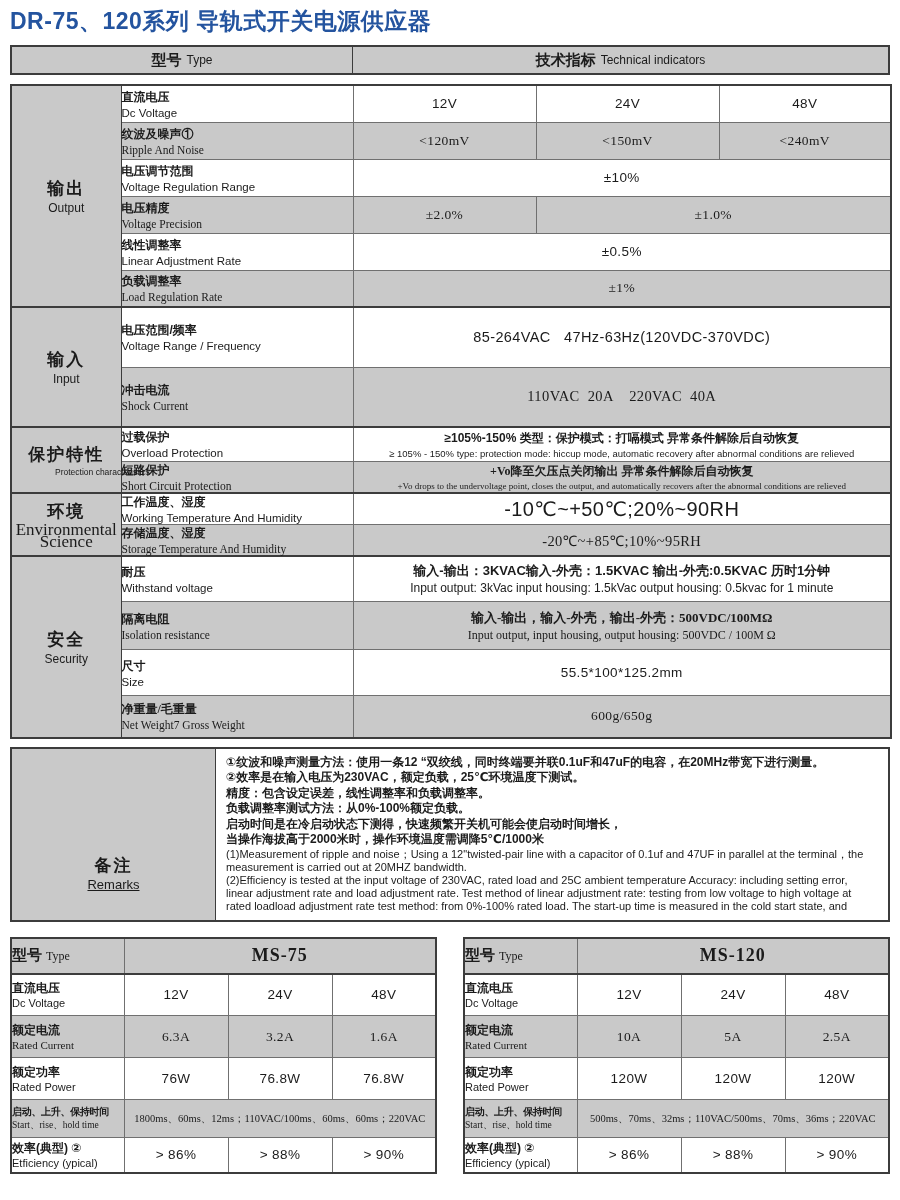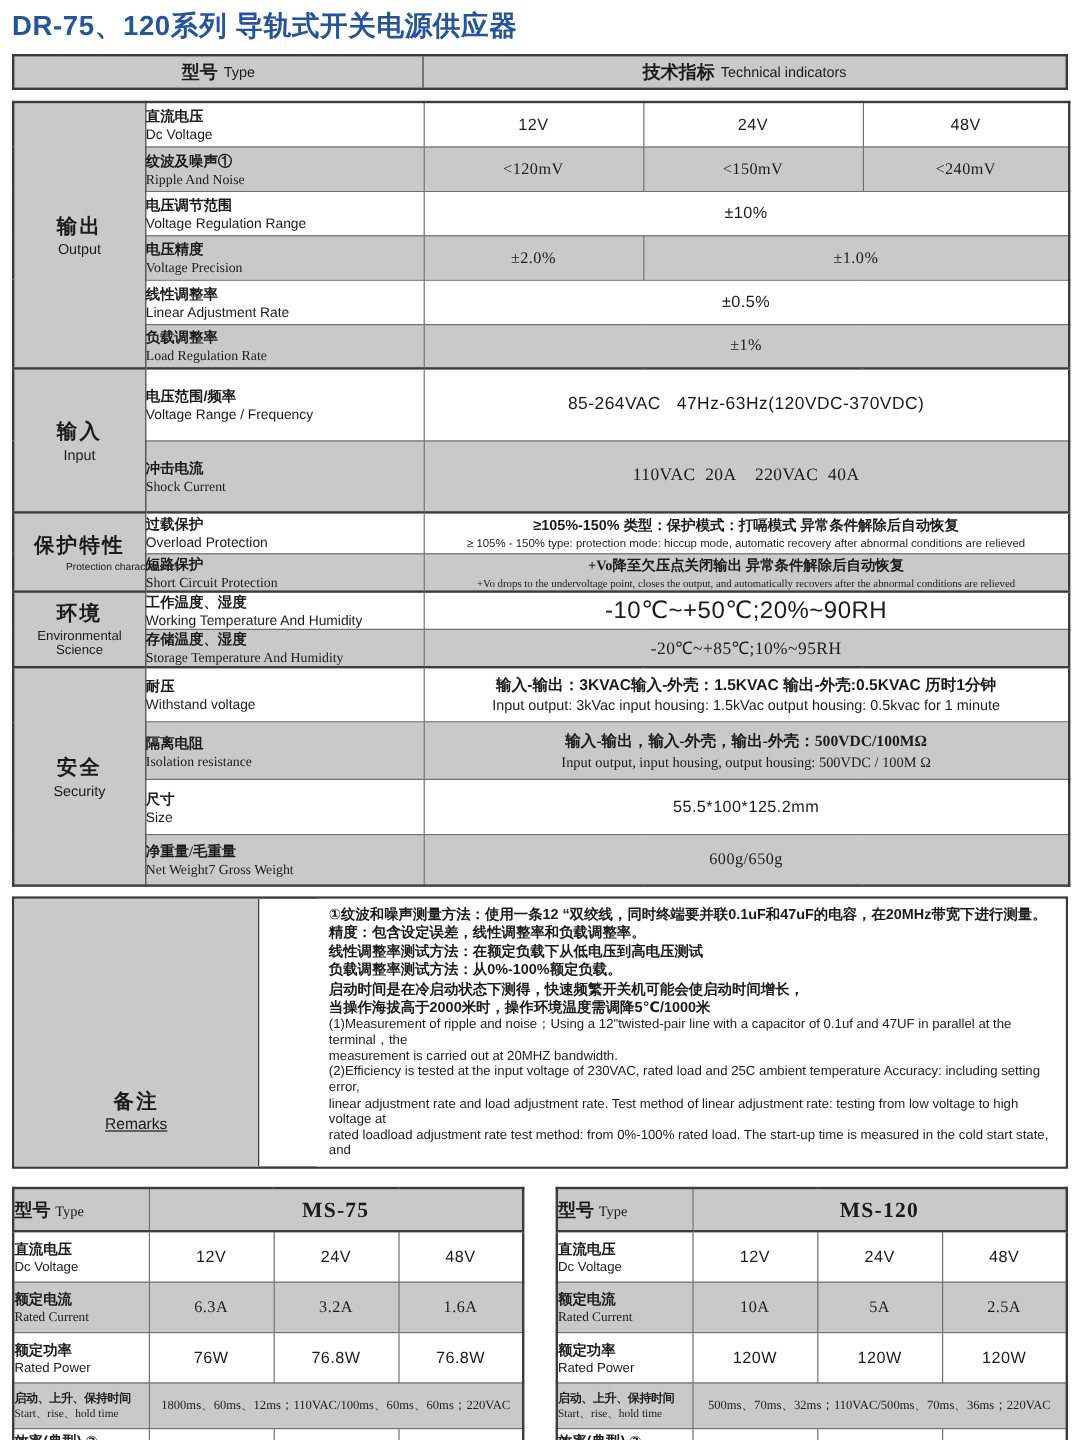--- a/index.html
+++ b/index.html
@@ -47,21 +47,21 @@
   .remarks{
     display:flex;border:2px solid #3c3c3c;margin-top:8px;width:876px;
   }
   .remarks .rlabel{
     width:203px;background:#c9c9c9;border-right:1px solid #3c3c3c;
     display:flex;flex-direction:column;align-items:center;justify-content:flex-end;
     padding-bottom:28px;
   }
   .remarks .rlabel .cn{font-size:17px;font-weight:bold;letter-spacing:2px;}
   .remarks .rlabel .en{font-size:13px;text-decoration:underline;}
-  .remarks .rbody{flex:1;background:#ffffff;padding:6px 4px 6px 10px;margin-left:48px;}
+  .remarks .rbody{flex:1;background:#ffffff;padding:6px 4px 6px 10px;}
   .remarks .lncn{font-size:12px;font-weight:bold;line-height:15.5px;white-space:pre-wrap;}
   .remarks .lnen{font-size:11px;line-height:13.2px;white-space:pre-wrap;}
 
   
   .models{display:flex;justify-content:space-between;margin-top:15px;width:880px;}
   table.model{border-collapse:collapse;width:427px;table-layout:fixed;border:2px solid #3c3c3c;}
   table.model td{border:1px solid #707070;padding:0;}
   table.model tr.hd td{border-bottom:2px solid #3c3c3c;}
   td.mlabel{padding:2px 4px 2px 8px;vertical-align:middle;}
   td.mlabel .cn{display:block;font-size:12px;font-weight:bold;}
@@ -196,21 +196,21 @@
         </td>
         <td class="val2" colspan="3">
           <span class="c">+Vo降至欠压点关闭输出  异常条件解除后自动恢复</span>
           <span class="e" style="font-size:9px">+Vo drops to the undervoltage point, closes the output, and automatically recovers after the abnormal conditions are relieved</span>
         </td>
       </tr>
 
       <tr class="w h31 sec">
         <td class="cat" rowspan="2">
           <span class="cn">环境</span>
-          <span class="en" style="font-size:11px;line-height:12.5px;">Environmental Science</span>
+          <span class="en" style="font-size:17px;line-height:12.5px;font-family:Liberation Serif, serif;">Environmental Science</span>
         </td>
         <td class="attr">
           <span class="cn">工作温度、湿度</span>
           <span class="en">Working Temperature And Humidity</span>
         </td>
         <td class="val" colspan="3" style="font-size:20px">-10℃~+50℃;20%~90RH</td>
       </tr>
       <tr class="g h31">
         <td class="attr">
           <span class="cn">存储温度、湿度</span>
@@ -260,22 +260,22 @@
     </tbody>
   </table>
 
   <div class="remarks">
     <div class="rlabel">
       <span class="cn">备注</span>
       <span class="en">Remarks</span>
     </div>
     <div class="rbody">
       <div class="lncn">①纹波和噪声测量方法：使用一条12 “双绞线，同时终端要并联0.1uF和47uF的电容，在20MHz带宽下进行测量。</div>
+      <div class="lncn">②效率是在输入电压为230VAC，额定负载，25℃环境温度下测试。</div>
       <div class="lncn">精度：包含设定误差，线性调整率和负载调整率。</div>
-      <div class="lncn">线性调整率测试方法：在额定负载下从低电压到高电压测试</div>
       <div class="lncn">负载调整率测试方法：从0%-100%额定负载。</div>
       <div class="lncn">启动时间是在冷启动状态下测得，快速频繁开关机可能会使启动时间增长，</div>
       <div class="lncn">当操作海拔高于2000米时，操作环境温度需调降5℃/1000米</div>
       <div class="lnen">(1)Measurement of ripple and noise；Using a 12"twisted-pair line with a capacitor of 0.1uf and 47UF in parallel at the terminal，the</div>
       <div class="lnen">measurement is carried out at 20MHZ bandwidth.</div>
       <div class="lnen">(2)Efficiency is tested at the input voltage of 230VAC, rated load and 25C ambient temperature Accuracy: including setting error,</div>
       <div class="lnen">linear adjustment rate and load adjustment rate. Test method of linear adjustment rate: testing from low voltage to high voltage at</div>
       <div class="lnen">rated loadload adjustment rate test method: from 0%-100% rated load. The start-up time is measured in the cold start state, and</div>
     </div>
   </div>

